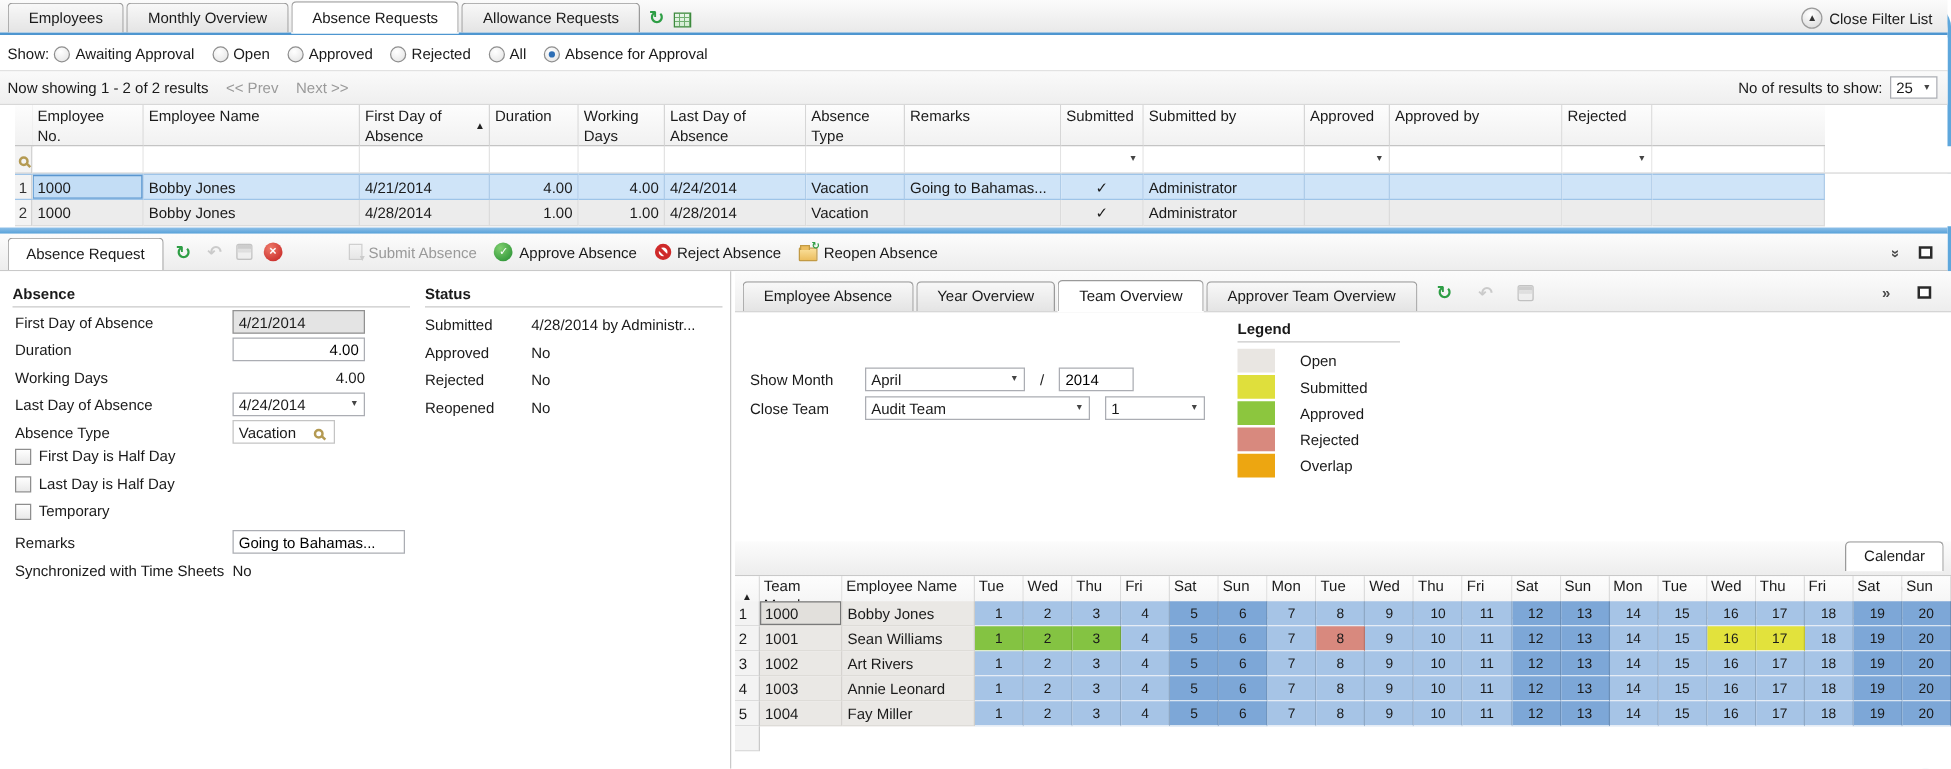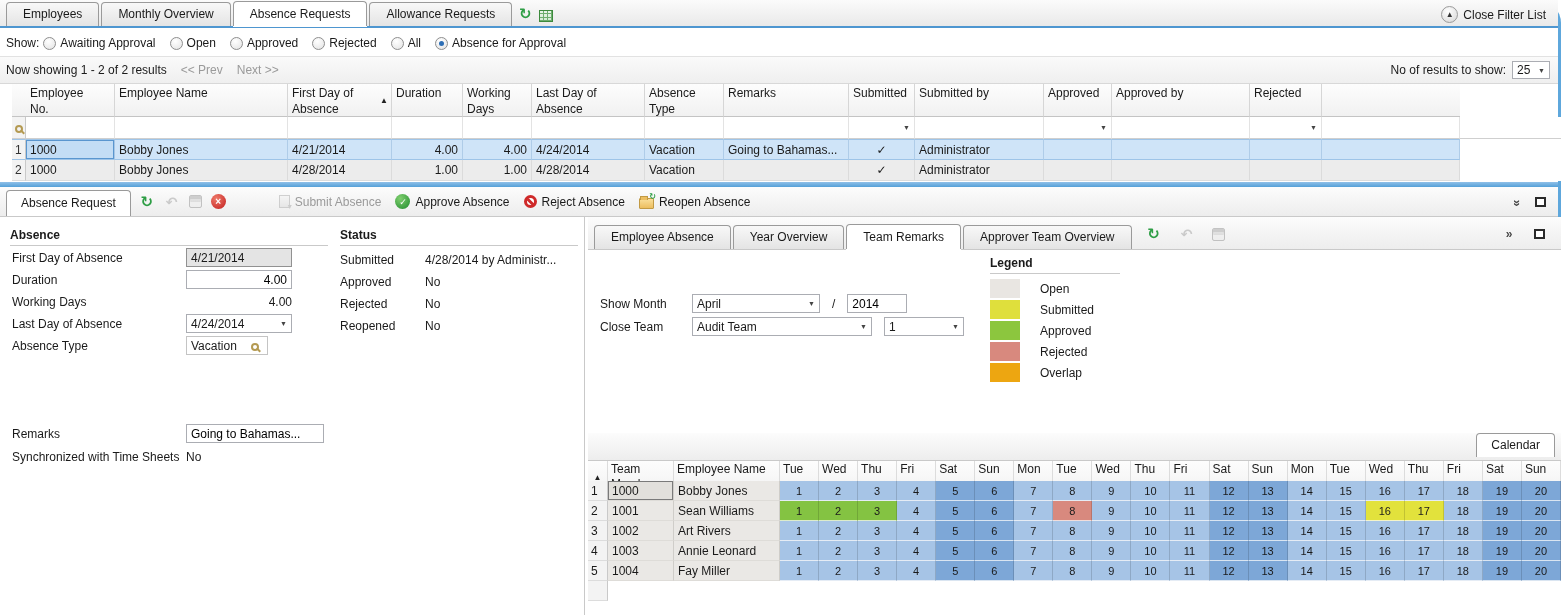--- a/index.html
+++ b/index.html
@@ -327,20 +327,34 @@
         <span>4/24/2014</span>
         <span class="arr">▼</span>
       </div>
 
       <span class="flabel" style="top:122px;">Absence Type</span>
       <div class="ffield textbox" style="top:119px;width:82px;border-color:#c4c4c4;">
         <span>Vacation</span>
         <span class="ic magnifier" style="margin-left:auto;"></span>
       </div>
 
+      <div id="form-checkboxes" style="position:absolute;left:12px;top:137px;">
+          <label class="chk-row">
+            <span class="chk"></span>
+            <span>First Day is Half Day</span>
+          </label>
+          <label class="chk-row">
+            <span class="chk"></span>
+            <span>Last Day is Half Day</span>
+          </label>
+          <label class="chk-row">
+            <span class="chk"></span>
+            <span>Temporary</span>
+          </label>
+        </div>
 
       <span class="flabel" style="top:210px;">Remarks</span>
       <input class="ffield tx" style="top: 207px; width: 138px;" value="Going to Bahamas...">
 
       <span class="flabel" style="top:233px;">Synchronized with Time Sheets</span>
       <span class="ffield" style="top:233px;">No</span>
 
       <div class="status-grid">
         <div class="section-title">Status</div>
         <div id="status-rows" style="margin-top:3px;">
@@ -364,21 +378,21 @@
       </div>
     </div>
 
     <div id="divider"></div>
 
     <div id="right-panel">
       <div id="overview-tabbar">
         <div id="overview-tabs" style="display:flex;gap:2px;align-items:flex-end;">
             <div class="tab">Employee Absence</div>
             <div class="tab">Year Overview</div>
-            <div class="tab active">Team Remarks</div>
+            <div class="tab active">Team Overview</div>
             <div class="tab">Approver Team Overview</div>
           </div>
         <span id="overview-icons" style="display:flex;gap:9px;align-items:center;margin-left:8px;">
             <span class="ic g-green">↻</span>
             <span class="ic g-gray disabled-ic">↶</span>
             <span class="ic floppy disabled-ic"></span>
           </span>
         <div class="spacer"></div>
         <span id="overview-corner" class="corner-ics">
             <span class="ic g-dark">»</span>

